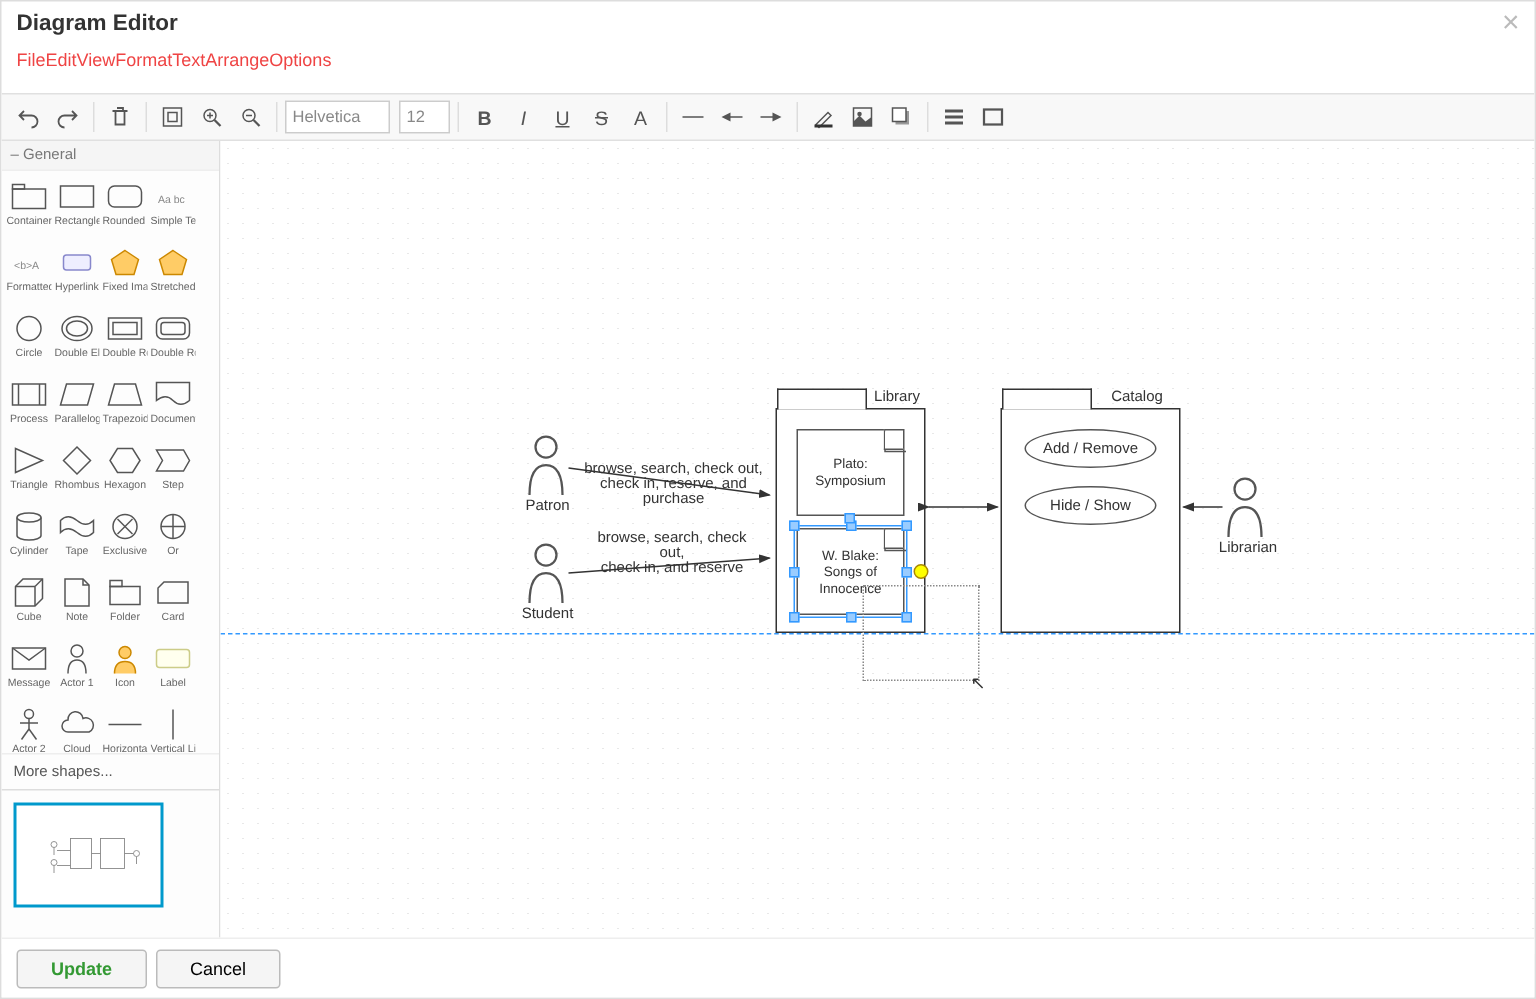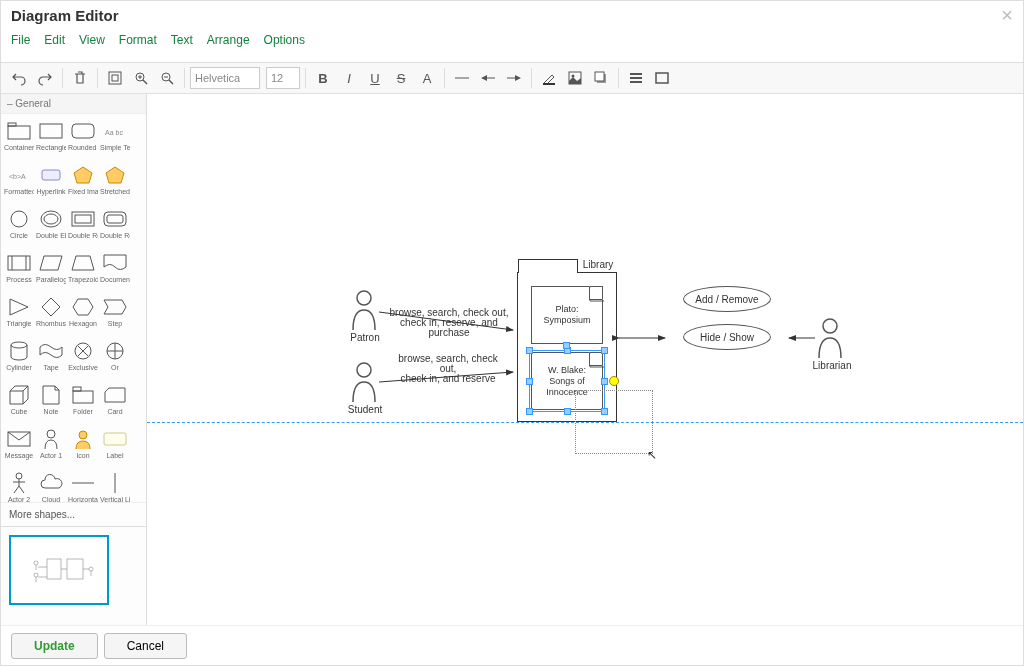--- a/index.html
+++ b/index.html
@@ -1,19 +1,19 @@
 <!DOCTYPE html>
 <html><head>
 <meta charset="utf-8">
 <style>
 * { box-sizing: border-box; margin: 0; padding: 0; }
 body { font-family: Arial, Helvetica, sans-serif; font-size: 11px; color: #333; background: #fff; width: 1024px; height: 666px; overflow: hidden; position: relative; border: 1px solid #ddd; }
 .title-bar { height: 28px; padding: 6px 10px; font-size: 15px; font-weight: bold; color: #333; display: flex; justify-content: space-between; align-items: center; }
 .close-x { color: #bbb; font-size: 20px; cursor: pointer; font-weight: normal; }
-.menu-bar { height: 22px; padding: 0 10px; display: flex; gap: 14px; align-items: center; font-size: 12px; color: #15803d; }
+.menu-bar { height: 22px; padding: 0 10px; display: flex; align-items: center; font-size: 12px; color: #ef4444; }
 .menu-bar span { cursor: pointer; }
 .toolbar { height: 32px; border-top: 1px solid #e0e0e0; border-bottom: 1px solid #e0e0e0; background: #f8f8f8; display: flex; align-items: center; padding: 0 6px; gap: 2px; margin-top: 11px; }
 .tb-btn { width: 24px; height: 24px; display: flex; align-items: center; justify-content: center; color: #555; cursor: pointer; font-size: 13px; }
 .tb-sep { width: 1px; height: 20px; background: #ddd; margin: 0 3px; }
 .tb-input { height: 22px; font-size: 11px; padding: 0 4px; border: 1px solid #ccc; background: #fff; color: #888; }
 .main { display: flex; height: calc(100% - 82px - 40px); }
 .sidebar { width: 146px; border-right: 1px solid #ddd; background: #fdfdfd; display: flex; flex-direction: column; }
 .palette-header { font-size: 10px; color: #777; padding: 4px 6px; border-bottom: 1px solid #eee; background: #f5f5f5; cursor: pointer; }
 .palette-header::before { content: "– "; }
 .palette { flex: 1; overflow-y: auto; padding: 4px 2px; }
@@ -514,20 +514,24 @@
   <div class="canvas-wrap">
     <div class="canvas">
 
       <div class="guide-line" style="left:0;right:0;top:328px"></div>
 
       <div class="shape folder-container" style="left:370px;top:178px;width:100px;height:150px">
         <div class="folder-tab"></div>
         <div class="folder-label">Library</div>
       </div>
 
+      <div class="shape folder-container" style="left:520px;top:178px;width:120px;height:150px">
+        <div class="folder-tab"></div>
+        <div class="folder-label">Catalog</div>
+      </div>
 
       <div class="page-shape" style="left:384px;top:258px;width:72px;height:58px">
         <svg width="72" height="58" style="position:absolute;top:0;left:0">
             <polyline points="58,0 58,14 72,14" fill="none" stroke="#555"></polyline>
           </svg>
         <div style="position:absolute;top:-1px;right:-1px;width:14px;height:14px;background:#fff;border-left:1px solid #555;border-bottom:1px solid #555;clip-path:polygon(0 0,0 100%,100% 100%)"></div>
         <div class="page-text" style="white-space:pre-line">W. Blake:
 Songs of
 Innocence</div>
       </div>

